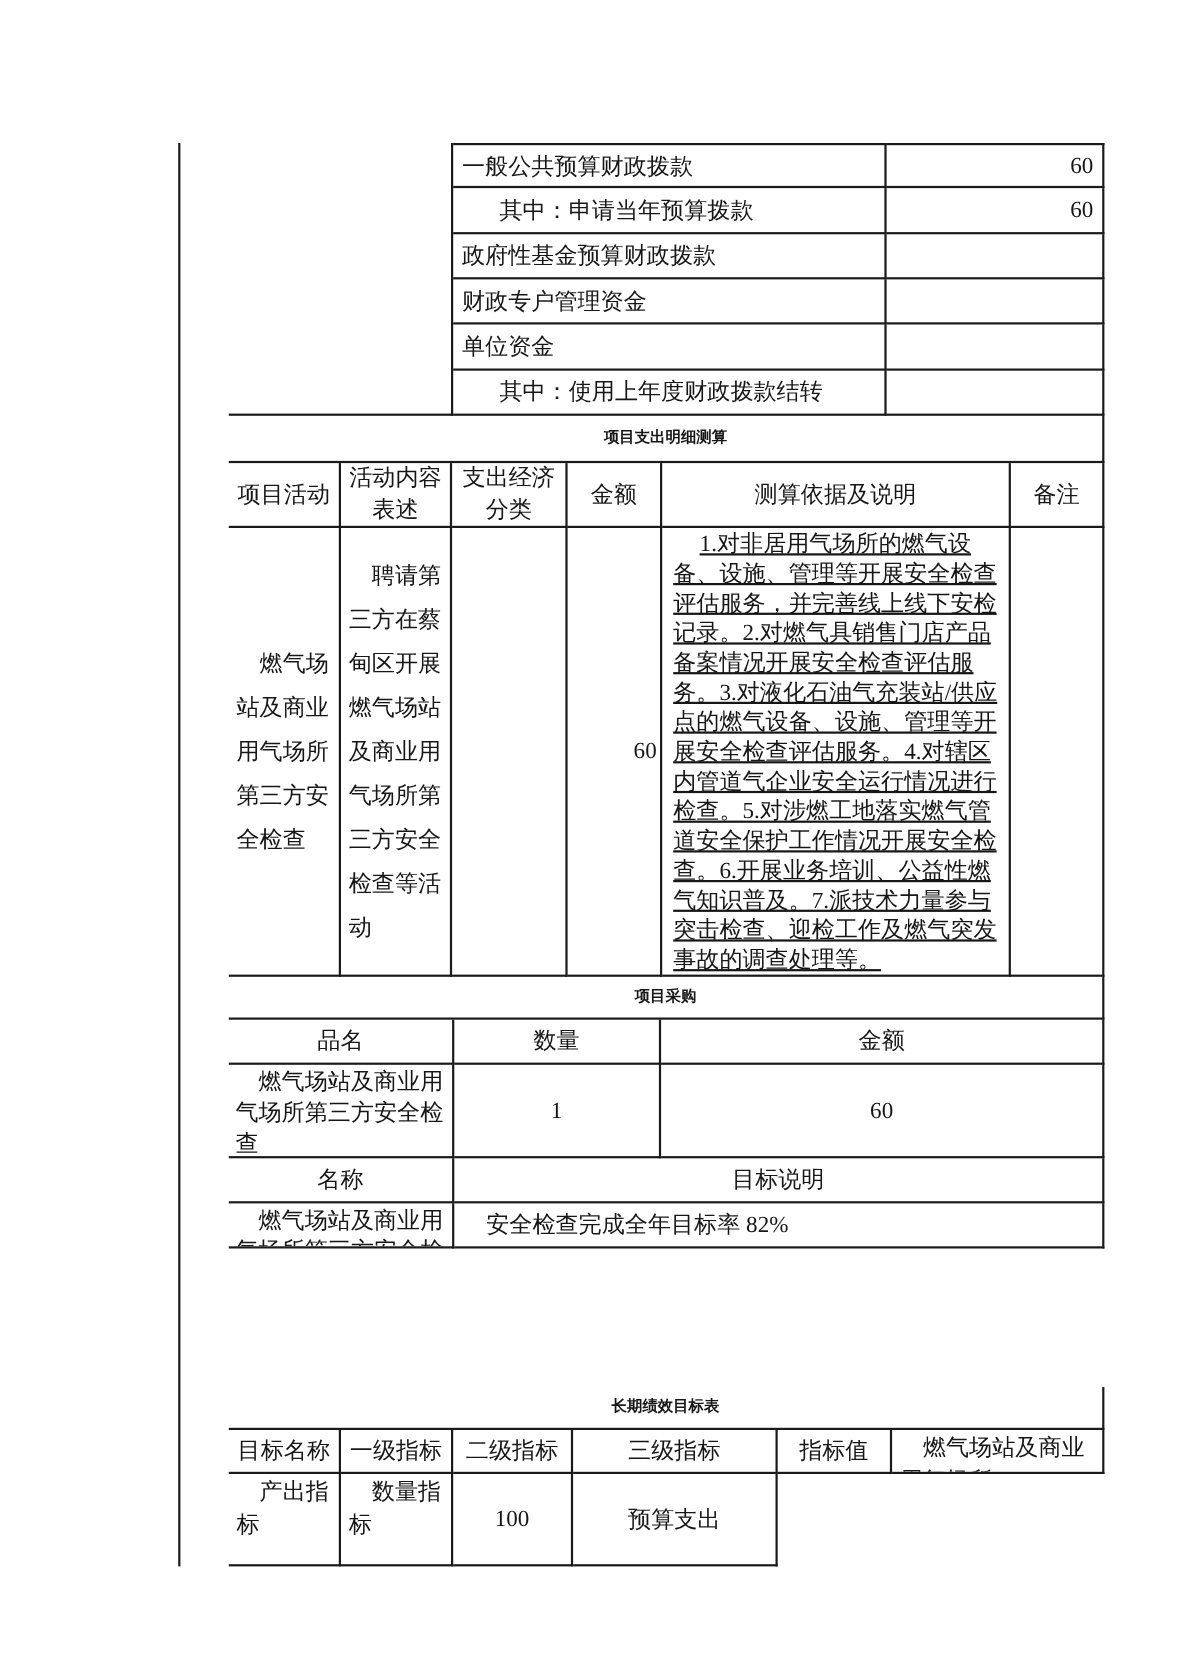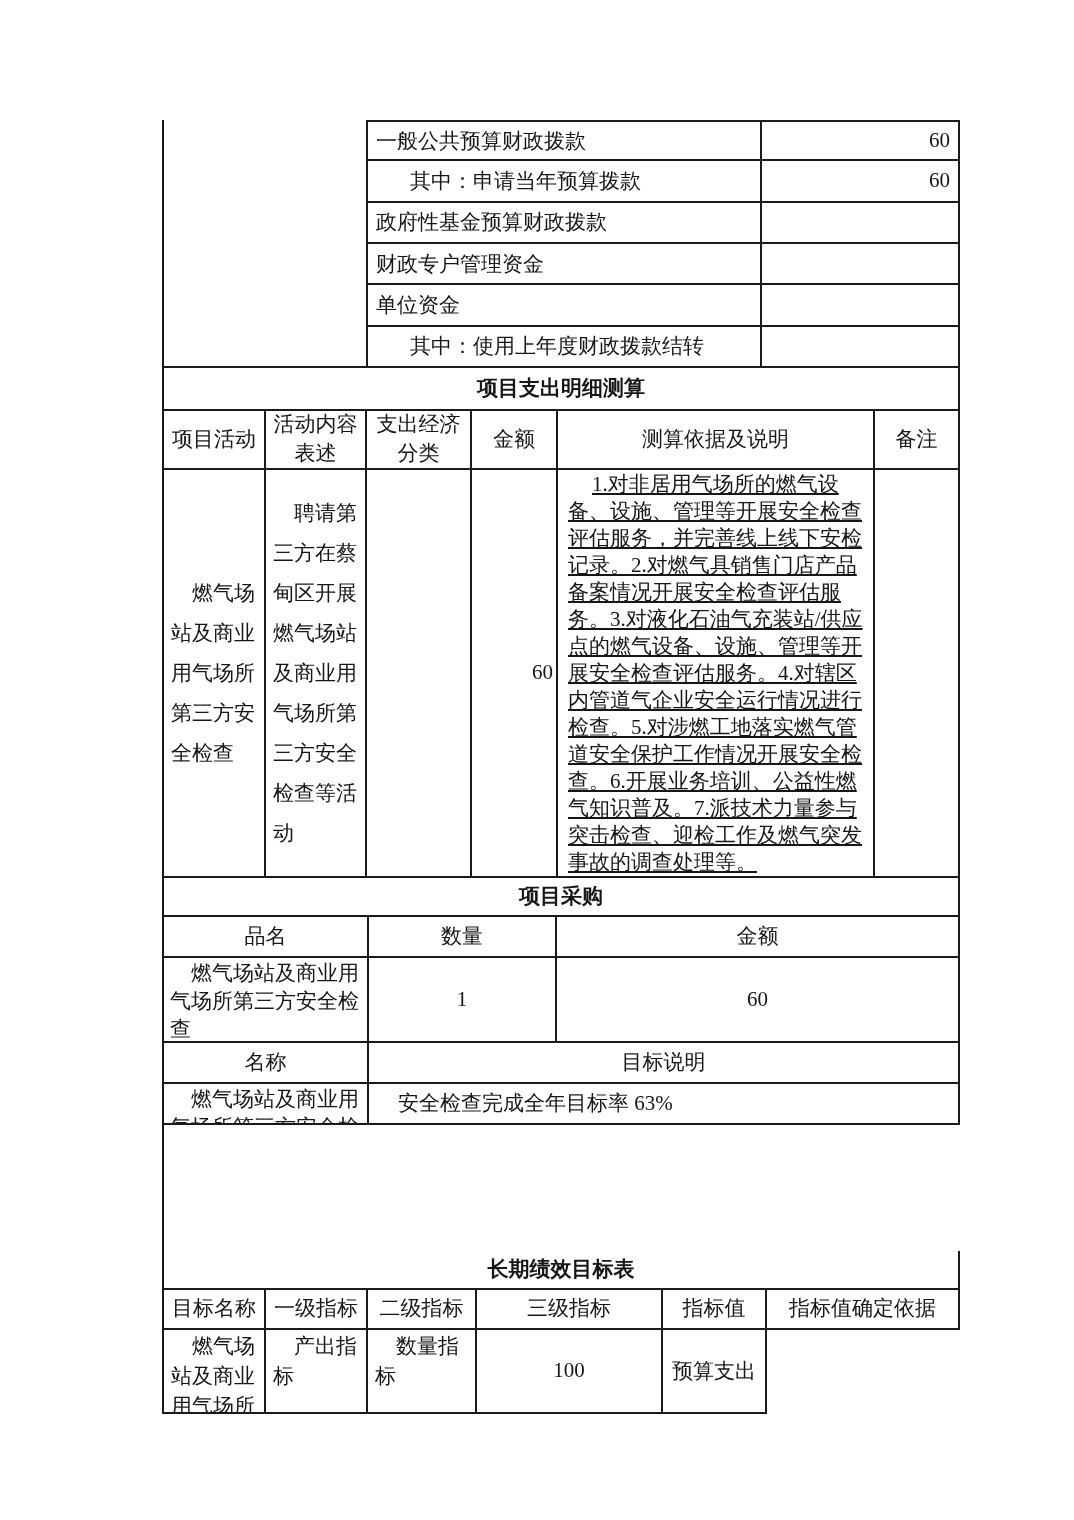--- a/index.html
+++ b/index.html
@@ -10,22 +10,23 @@
   *{box-sizing:border-box;margin:0;padding:0;}
   html,body{background:#fff;}
   body{
     width:1074px;height:1520px;position:relative;overflow:hidden;
     background:var(--bg);
     font-family:"Liberation Serif","DejaVu Serif",serif;
     color:var(--ink);
     font-size:21px;
   }
   .doc{
-    position:absolute;left:162px;top:120px;width:879px;
+    position:absolute;left:162px;top:130px;width:879px;
     border-left:2px solid var(--line);
+    padding-left:44px;
   }
   .grid{display:grid;width:796px;}
   .cell{
     border-right:2px solid var(--line);
     border-bottom:2px solid var(--line);
     display:flex;align-items:center;
     overflow:hidden;
   }
   .bt{border-top:2px solid var(--line);}
   .no-borders{border:none;}
@@ -35,21 +36,21 @@
     grid-row:1 / span 6;grid-column:1;
     border-right:2px solid var(--line);
     border-bottom:2px solid var(--line);
   }
   .funding .label{padding-left:8px;}
   .funding .label.indent{padding-left:42px;}
   .funding .value{justify-content:flex-end;padding-right:8px;}
   
   .title-cell{
     grid-column:1 / -1;justify-content:center;
-    font-weight:bold;font-size:21px;
+    font-weight:bold;font-size:14px;
   }
   .hcell{justify-content:center;text-align:center;line-height:29px;}
   
   .detail{grid-template-columns:102px 101px 105px 86px 317px 85px;grid-template-rows:43px 59px 408px;}
   .wrapcell{line-height:40px;word-break:break-all;}
   .wrapcell .inner{width:100%;}
   .indent1{text-indent:21px;}
   .detail .activity{padding:0 7px;}
   .detail .content{padding:0 7px;}
   .detail .amount{justify-content:flex-end;padding-right:3px;}
@@ -139,33 +140,32 @@
 
   <div class="grid goal">
 
     <div class="cell hcell">名称</div>
     <div class="cell hcell">目标说明</div>
 
     <div class="cell gname">
       <div class="inner indent1">燃气场站及商业用气场所第三方安全检查</div>
     </div>
     <div class="cell gdesc">
-      <div class="inner">安全检查完成全年目标率 63%</div>
+      <div class="inner">安全检查完成全年目标率 82%</div>
     </div>
   </div>
 
   <div class="grid longterm">
     <div class="cell title-cell">长期绩效目标表</div>
 
     <div class="cell hcell">目标名称</div>
     <div class="cell hcell">一级指标</div>
     <div class="cell hcell">二级指标</div>
     <div class="cell hcell">三级指标</div>
     <div class="cell hcell">指标值</div>
-    <div class="cell hcell">指标值确定依据</div>
 
     <div class="cell tcell">
       <div class="inner indent1">燃气场站及商业用气场所</div>
     </div>
     <div class="cell tcell">
       <div class="inner indent1">产出指标</div>
     </div>
     <div class="cell tcell">
       <div class="inner indent1">数量指标</div>
     </div>

